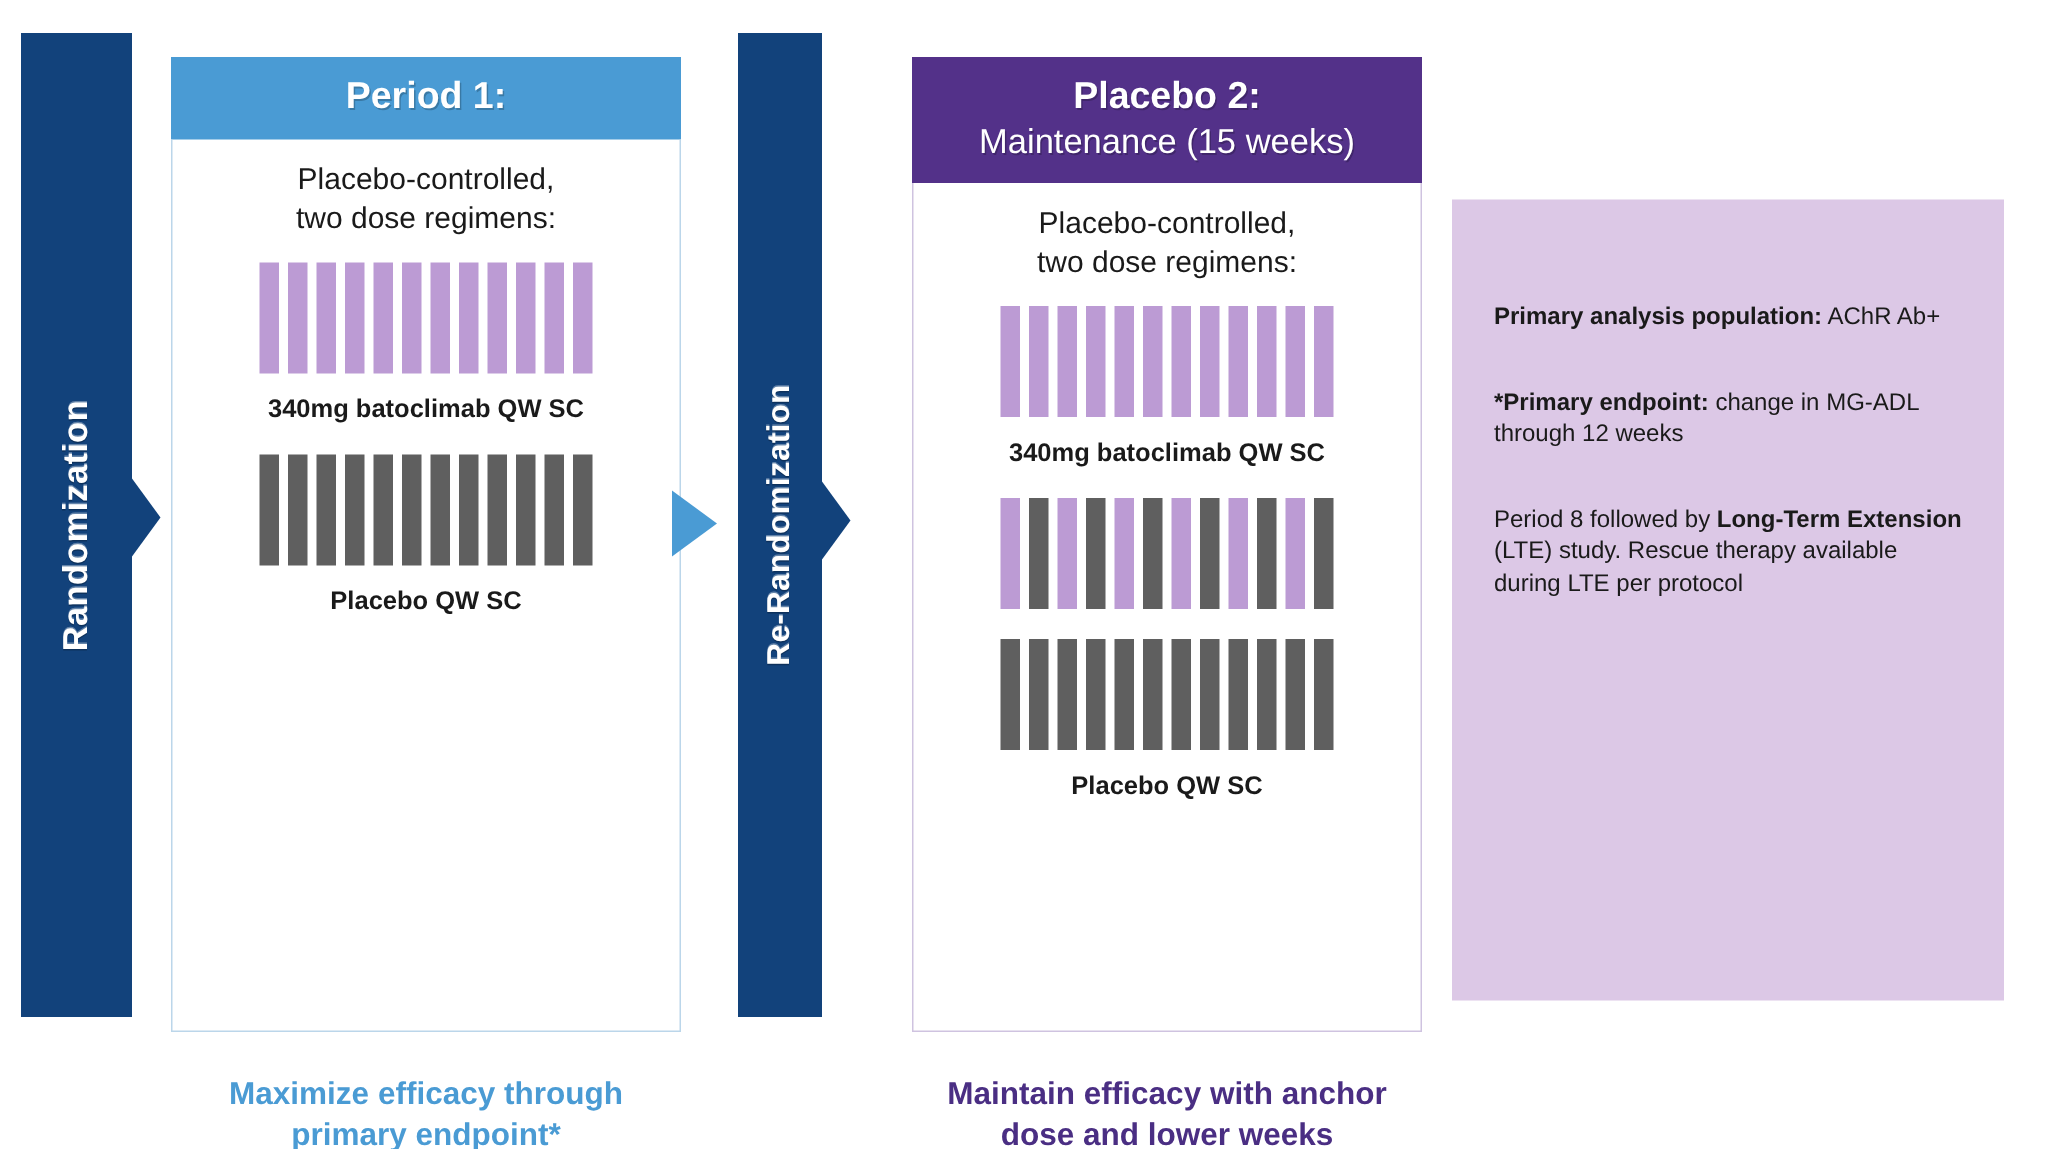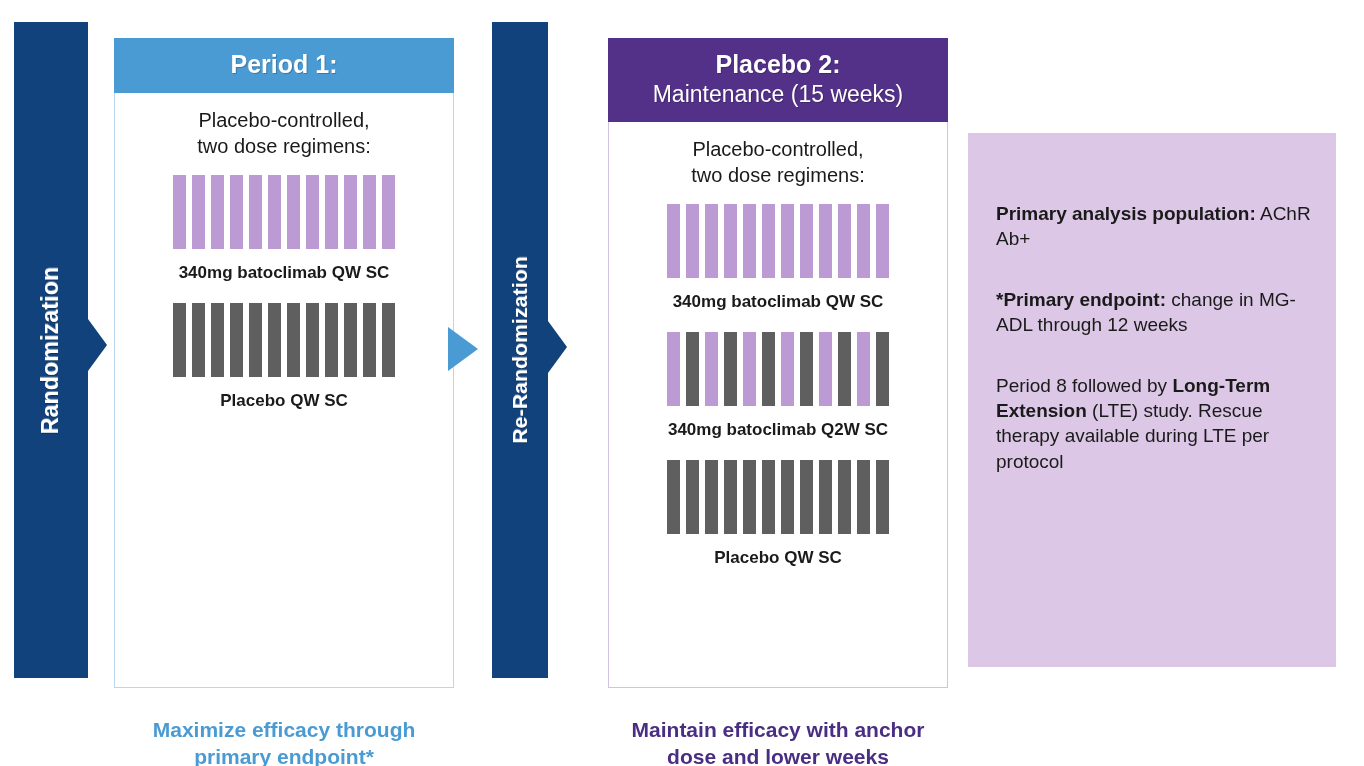--- a/index.html
+++ b/index.html
@@ -135,21 +135,21 @@
   
   #info-panel {
     position: absolute;
     left: 968px; top: 133px;
     width: 368px; height: 534px;
     background: #DCC8E6;
     box-sizing: border-box;
     padding: 68px 24px 0 28px;
   }
   .info-block {
-    font-size: 19px;
+    font-size: 16px;
     color: #1a1a1a;
     line-height: 1.32;
   }
   .info-block + .info-block { margin-top: 36px; }
   .info-block b { font-weight: bold; }
 </style>
 </head>
 <body>
 
 <div id="randomization-bar" class="rand-bar">
@@ -250,21 +250,20 @@
           <span class="tick" style="background: rgb(95, 95, 95);"></span>
           <span class="tick" style="background: rgb(188, 155, 212);"></span>
           <span class="tick" style="background: rgb(95, 95, 95);"></span>
           <span class="tick" style="background: rgb(188, 155, 212);"></span>
           <span class="tick" style="background: rgb(95, 95, 95);"></span>
           <span class="tick" style="background: rgb(188, 155, 212);"></span>
           <span class="tick" style="background: rgb(95, 95, 95);"></span>
           <span class="tick" style="background: rgb(188, 155, 212);"></span>
           <span class="tick" style="background: rgb(95, 95, 95);"></span>
         </div>
-      <div class="arm-label">340mg batoclimab Q2W SC</div>
     </div>
 
     <div class="arm">
       <div class="dose-strip">
           <span class="tick" style="background: rgb(95, 95, 95);"></span>
           <span class="tick" style="background: rgb(95, 95, 95);"></span>
           <span class="tick" style="background: rgb(95, 95, 95);"></span>
           <span class="tick" style="background: rgb(95, 95, 95);"></span>
           <span class="tick" style="background: rgb(95, 95, 95);"></span>
           <span class="tick" style="background: rgb(95, 95, 95);"></span>

